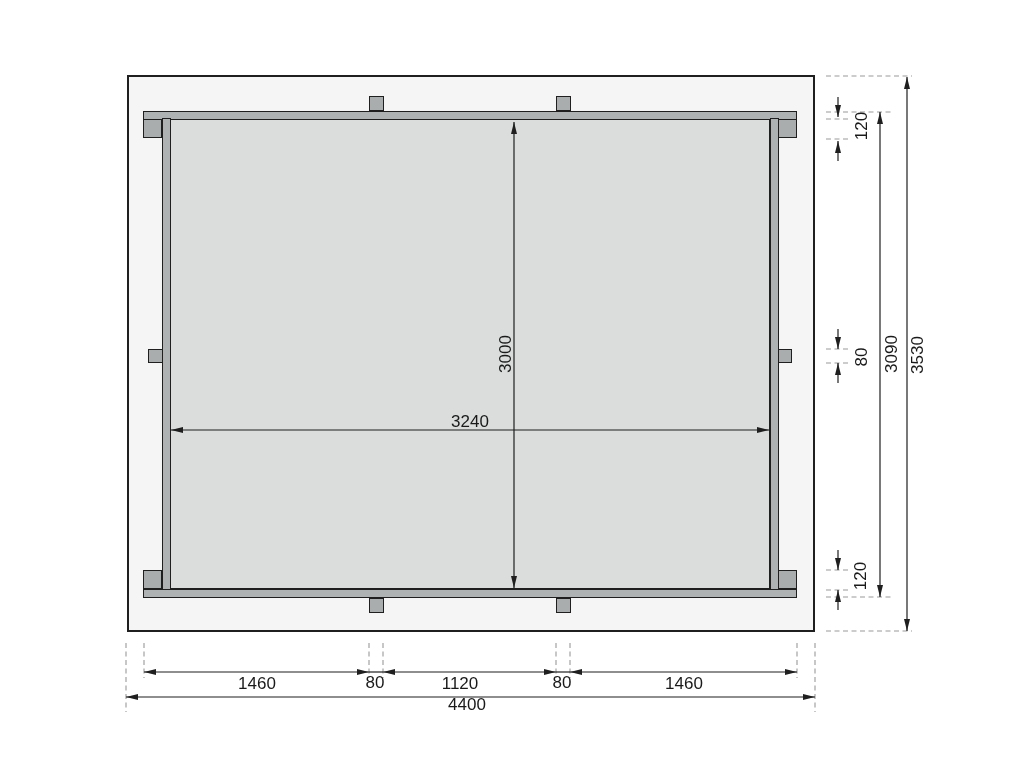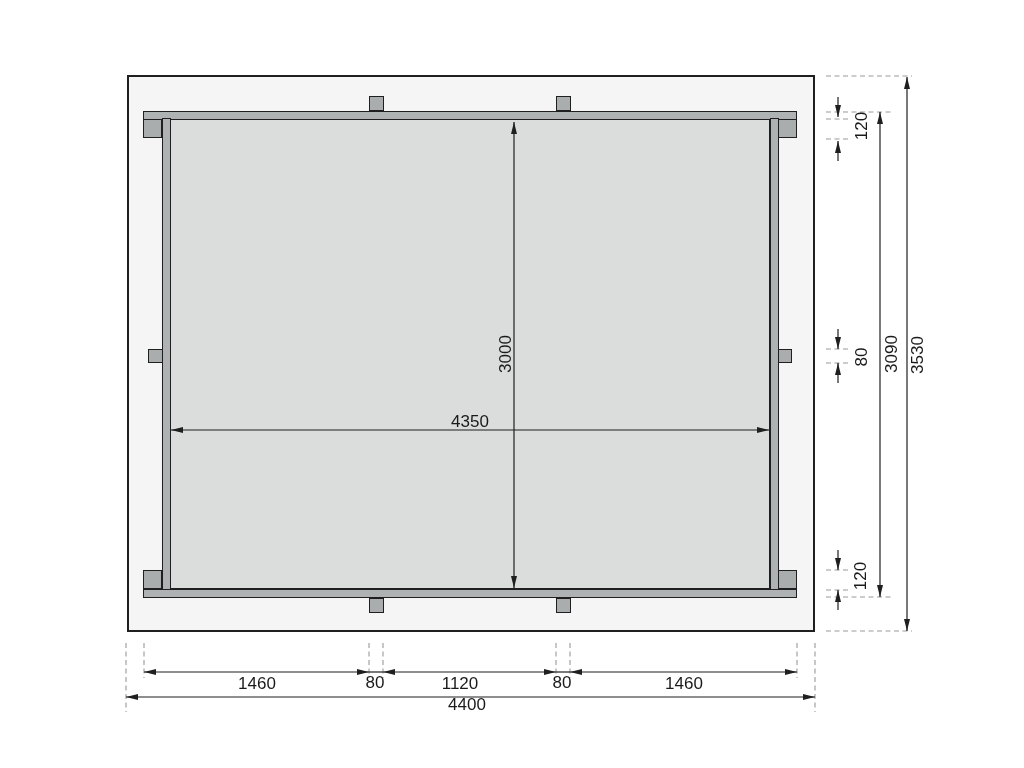--- a/index.html
+++ b/index.html
@@ -110,21 +110,21 @@
       <line class="dl" x1="144" y1="672" x2="369" y2="672" marker-start="url(#arw)" marker-end="url(#arw)"></line>
       <line class="dl" x1="369" y1="672" x2="383" y2="672"></line>
       <line class="dl" x1="383" y1="672" x2="556" y2="672" marker-start="url(#arw)" marker-end="url(#arw)"></line>
       <line class="dl" x1="556" y1="672" x2="570" y2="672"></line>
       <line class="dl" x1="570" y1="672" x2="797" y2="672" marker-start="url(#arw)" marker-end="url(#arw)"></line>
       <line class="dl" x1="126" y1="697" x2="815" y2="697" marker-start="url(#arw)" marker-end="url(#arw)"></line>
     </g>
   </svg>
 
   <div class="lbl rot" style="left:505px;top:354px">3000</div>
-  <div class="lbl" style="left:470px;top:421px">4350</div>
+  <div class="lbl" style="left:470px;top:421px">3240</div>
 
   <div class="lbl rot" style="left:861px;top:126px">120</div>
   <div class="lbl rot" style="left:861px;top:357px">80</div>
   <div class="lbl rot" style="left:860px;top:576px">120</div>
   <div class="lbl rot" style="left:891px;top:354px">3090</div>
   <div class="lbl rot" style="left:917px;top:355px">3530</div>
 
   <div class="lbl" style="left:257px;top:683px">1460</div>
   <div class="lbl" style="left:375px;top:682px">80</div>
   <div class="lbl" style="left:460px;top:683px">1120</div>

